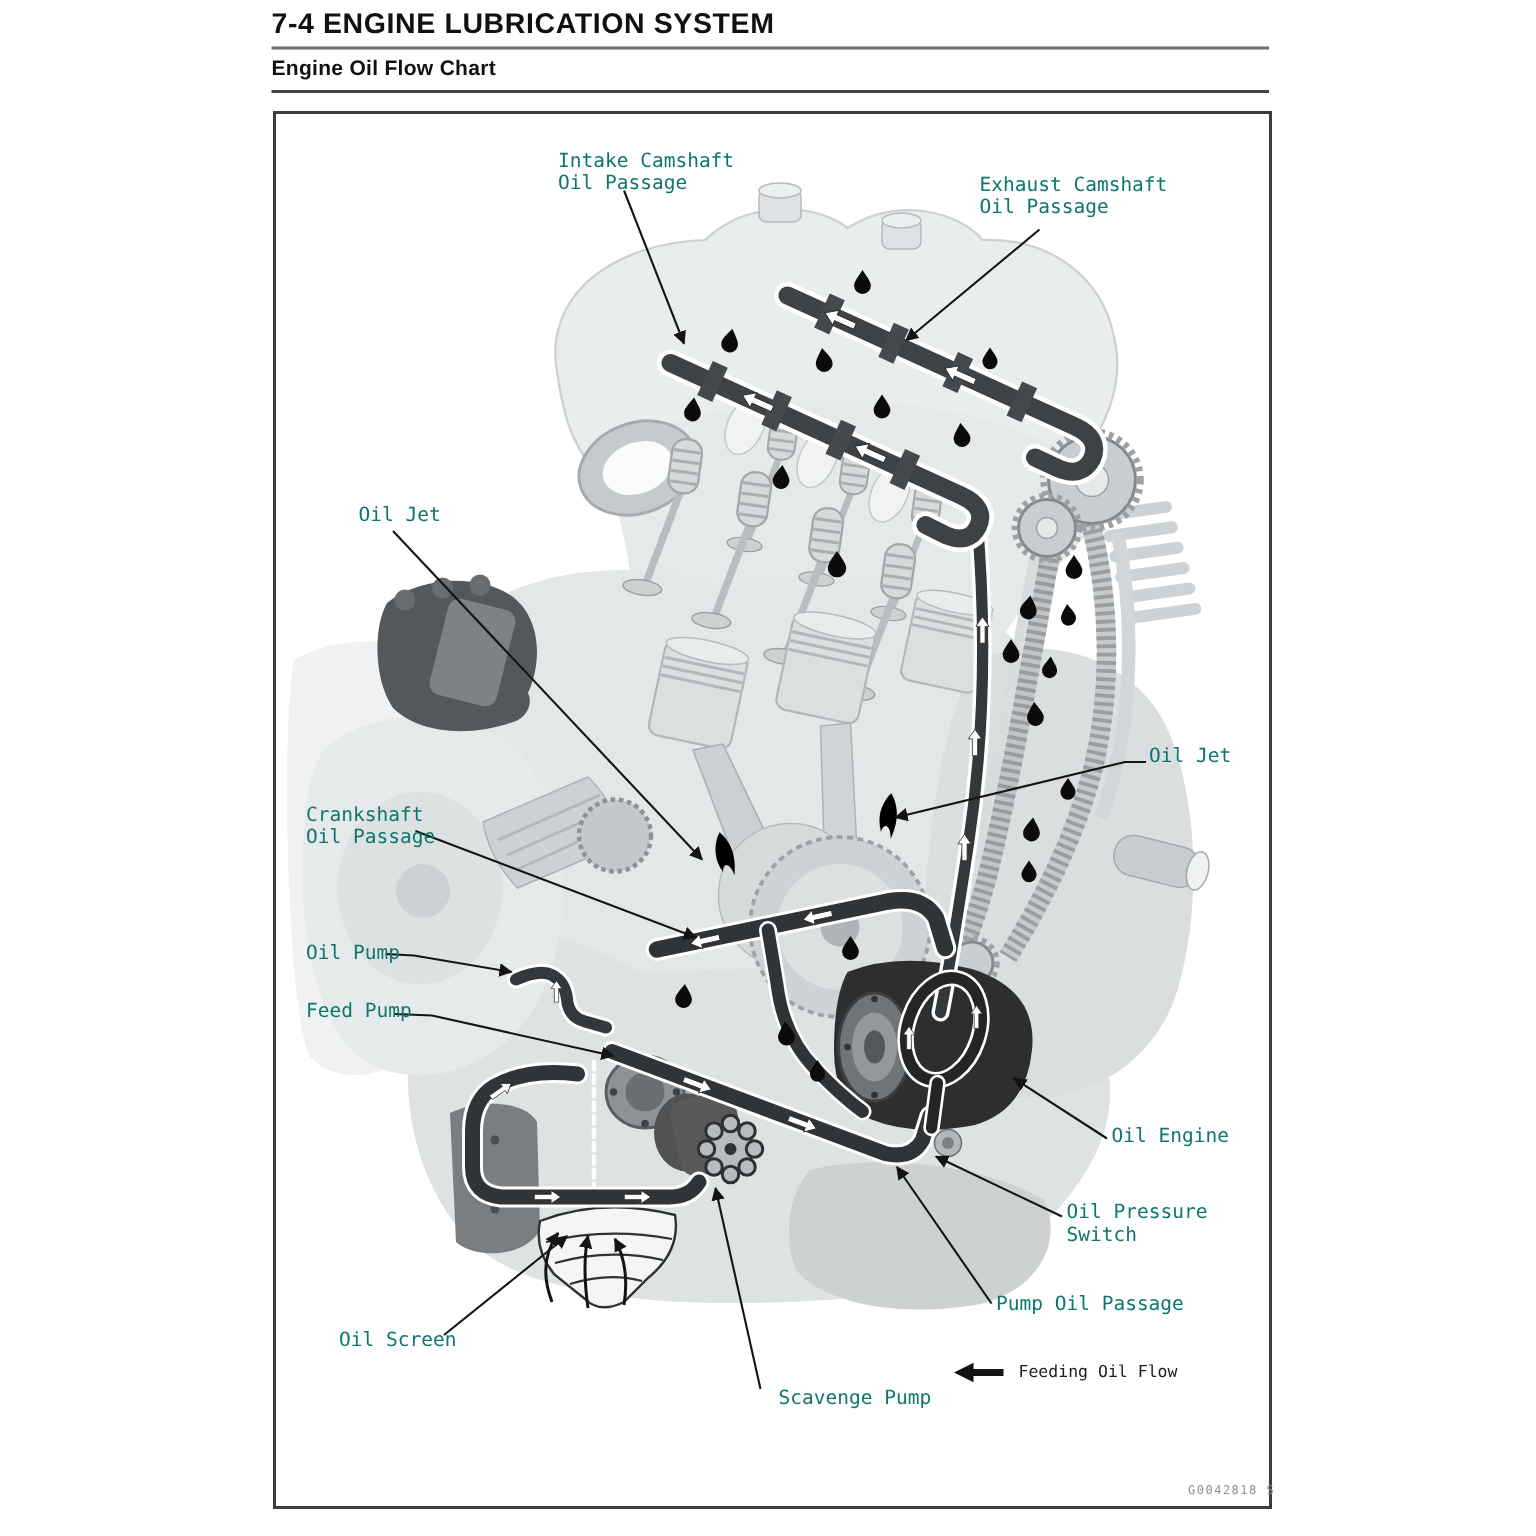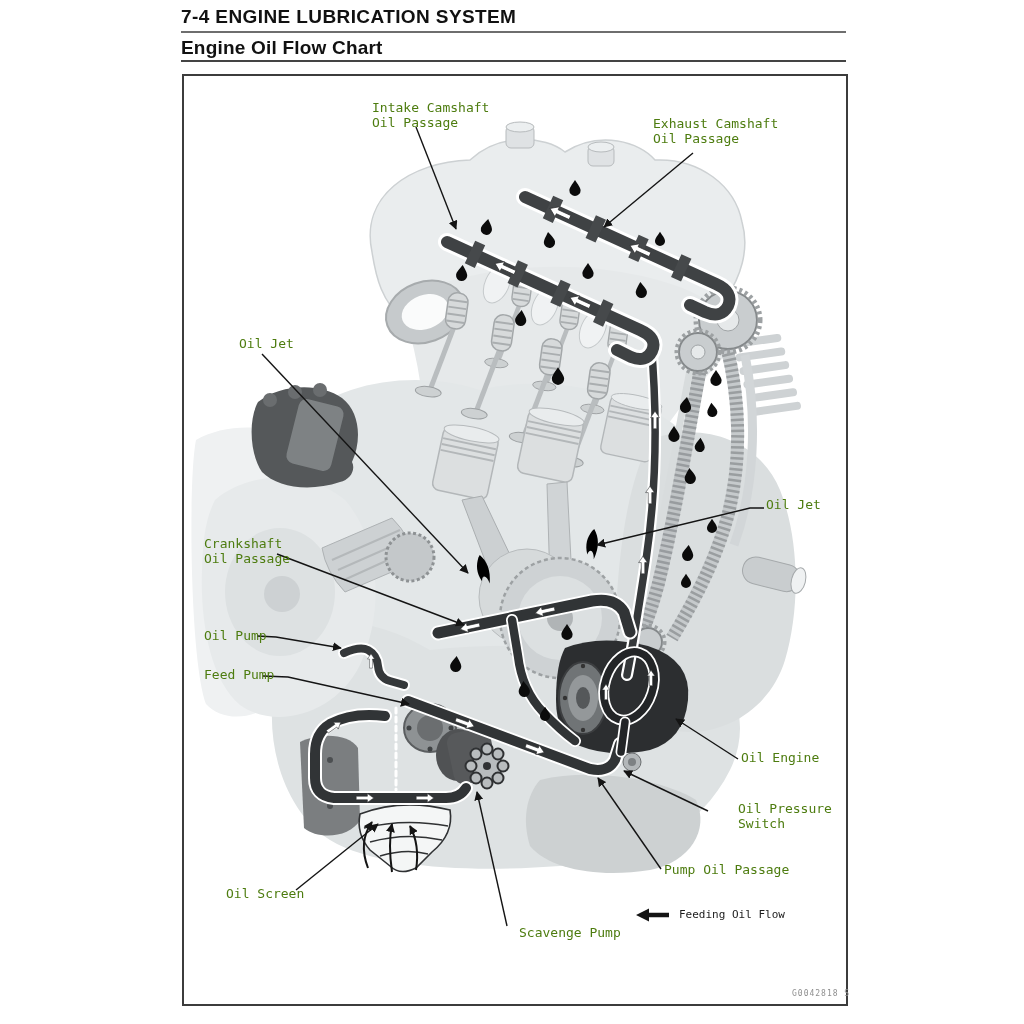--- a/index.html
+++ b/index.html
@@ -1,28 +1,28 @@
 <!DOCTYPE html>
 <html><head>
 <meta charset="utf-8">
 <style>
   html,body{margin:0;padding:0;background:#fff;}
   #page{position:relative;width:868px;height:1024px;background:#fff;overflow:hidden;
         font-family:"Liberation Sans",sans-serif;}
   .hdr1{position:absolute;left:181px;top:6px;font-size:19px;font-weight:bold;color:#111;
         letter-spacing:.4px;white-space:nowrap;}
   .rule1{position:absolute;left:181px;top:31px;width:665px;height:2px;background:#6e6e6e;}
-  .hdr2{position:absolute;left:181px;top:37px;font-size:19px;font-weight:bold;color:#111;
+  .hdr2{position:absolute;left:181px;top:37px;font-size:14px;font-weight:bold;color:#111;
         letter-spacing:.2px;white-space:nowrap;text-align:center;}
   .rule2{position:absolute;left:181px;top:60px;width:665px;height:2px;background:#444;}
   .diagram-box{position:absolute;left:182px;top:74px;width:662px;height:928px;
         border:2px solid #3c3c3c;background:#fff;}
   #art{position:absolute;left:0;top:0;width:1024px;height:1024px;}
   .lbl{position:absolute;font-family:"DejaVu Sans Mono",monospace;font-size:13px;
-       line-height:15px;color:#4d7c0f;white-space:pre-line;}
+       line-height:15px;color:#0f766e;white-space:pre-line;}
   .legend{position:absolute;left:636px;top:903px;}
   .legrow{display:flex;align-items:center;height:23px;}
   .legrow svg{margin-right:9px;}
   .legtxt{font-family:"DejaVu Sans Mono",monospace;font-size:11px;color:#1c1c1c;white-space:nowrap;}
   .figcode{position:absolute;left:780px;top:989px;font-family:"DejaVu Sans Mono",monospace;
        font-size:8px;color:#8f8f8f;letter-spacing:1px;padding-left:12px;}
 </style>
 </head>
 <body>
 
@@ -304,21 +304,21 @@
 Oil Passage</div>
   <div class="lbl" style="left:653px;top:116px;">Exhaust Camshaft
 Oil Passage</div>
   <div class="lbl" style="left:239px;top:336px;">Oil Jet</div>
   <div class="lbl" style="left:766px;top:497px;">Oil Jet</div>
   <div class="lbl" style="left:204px;top:536px;">Crankshaft
 Oil Passage</div>
   <div class="lbl" style="left:204px;top:628px;">Oil Pump</div>
   <div class="lbl" style="left:204px;top:667px;">Feed Pump</div>
   <div class="lbl" style="left:741px;top:750px;">Oil Engine</div>
-  <div class="lbl" style="left:738px;top:801px;">Oil Pressure
+  <div class="lbl" style="left:711px;top:801px;">Oil Pressure
 Switch</div>
   <div class="lbl" style="left:664px;top:862px;">Pump Oil Passage</div>
   <div class="lbl" style="left:226px;top:886px;">Oil Screen</div>
   <div class="lbl" style="left:491px;top:925px;margin-left:28px;">Scavenge Pump</div>
 
   <div class="legend">
     <div class="legrow">
       <svg width="34" height="14" viewBox="0 0 34 14">
         <path d="M0,7 L13,0.5 L13,4.7 L33,4.7 L33,9.3 L13,9.3 L13,13.5 Z" fill="#141414"></path>
       </svg>

